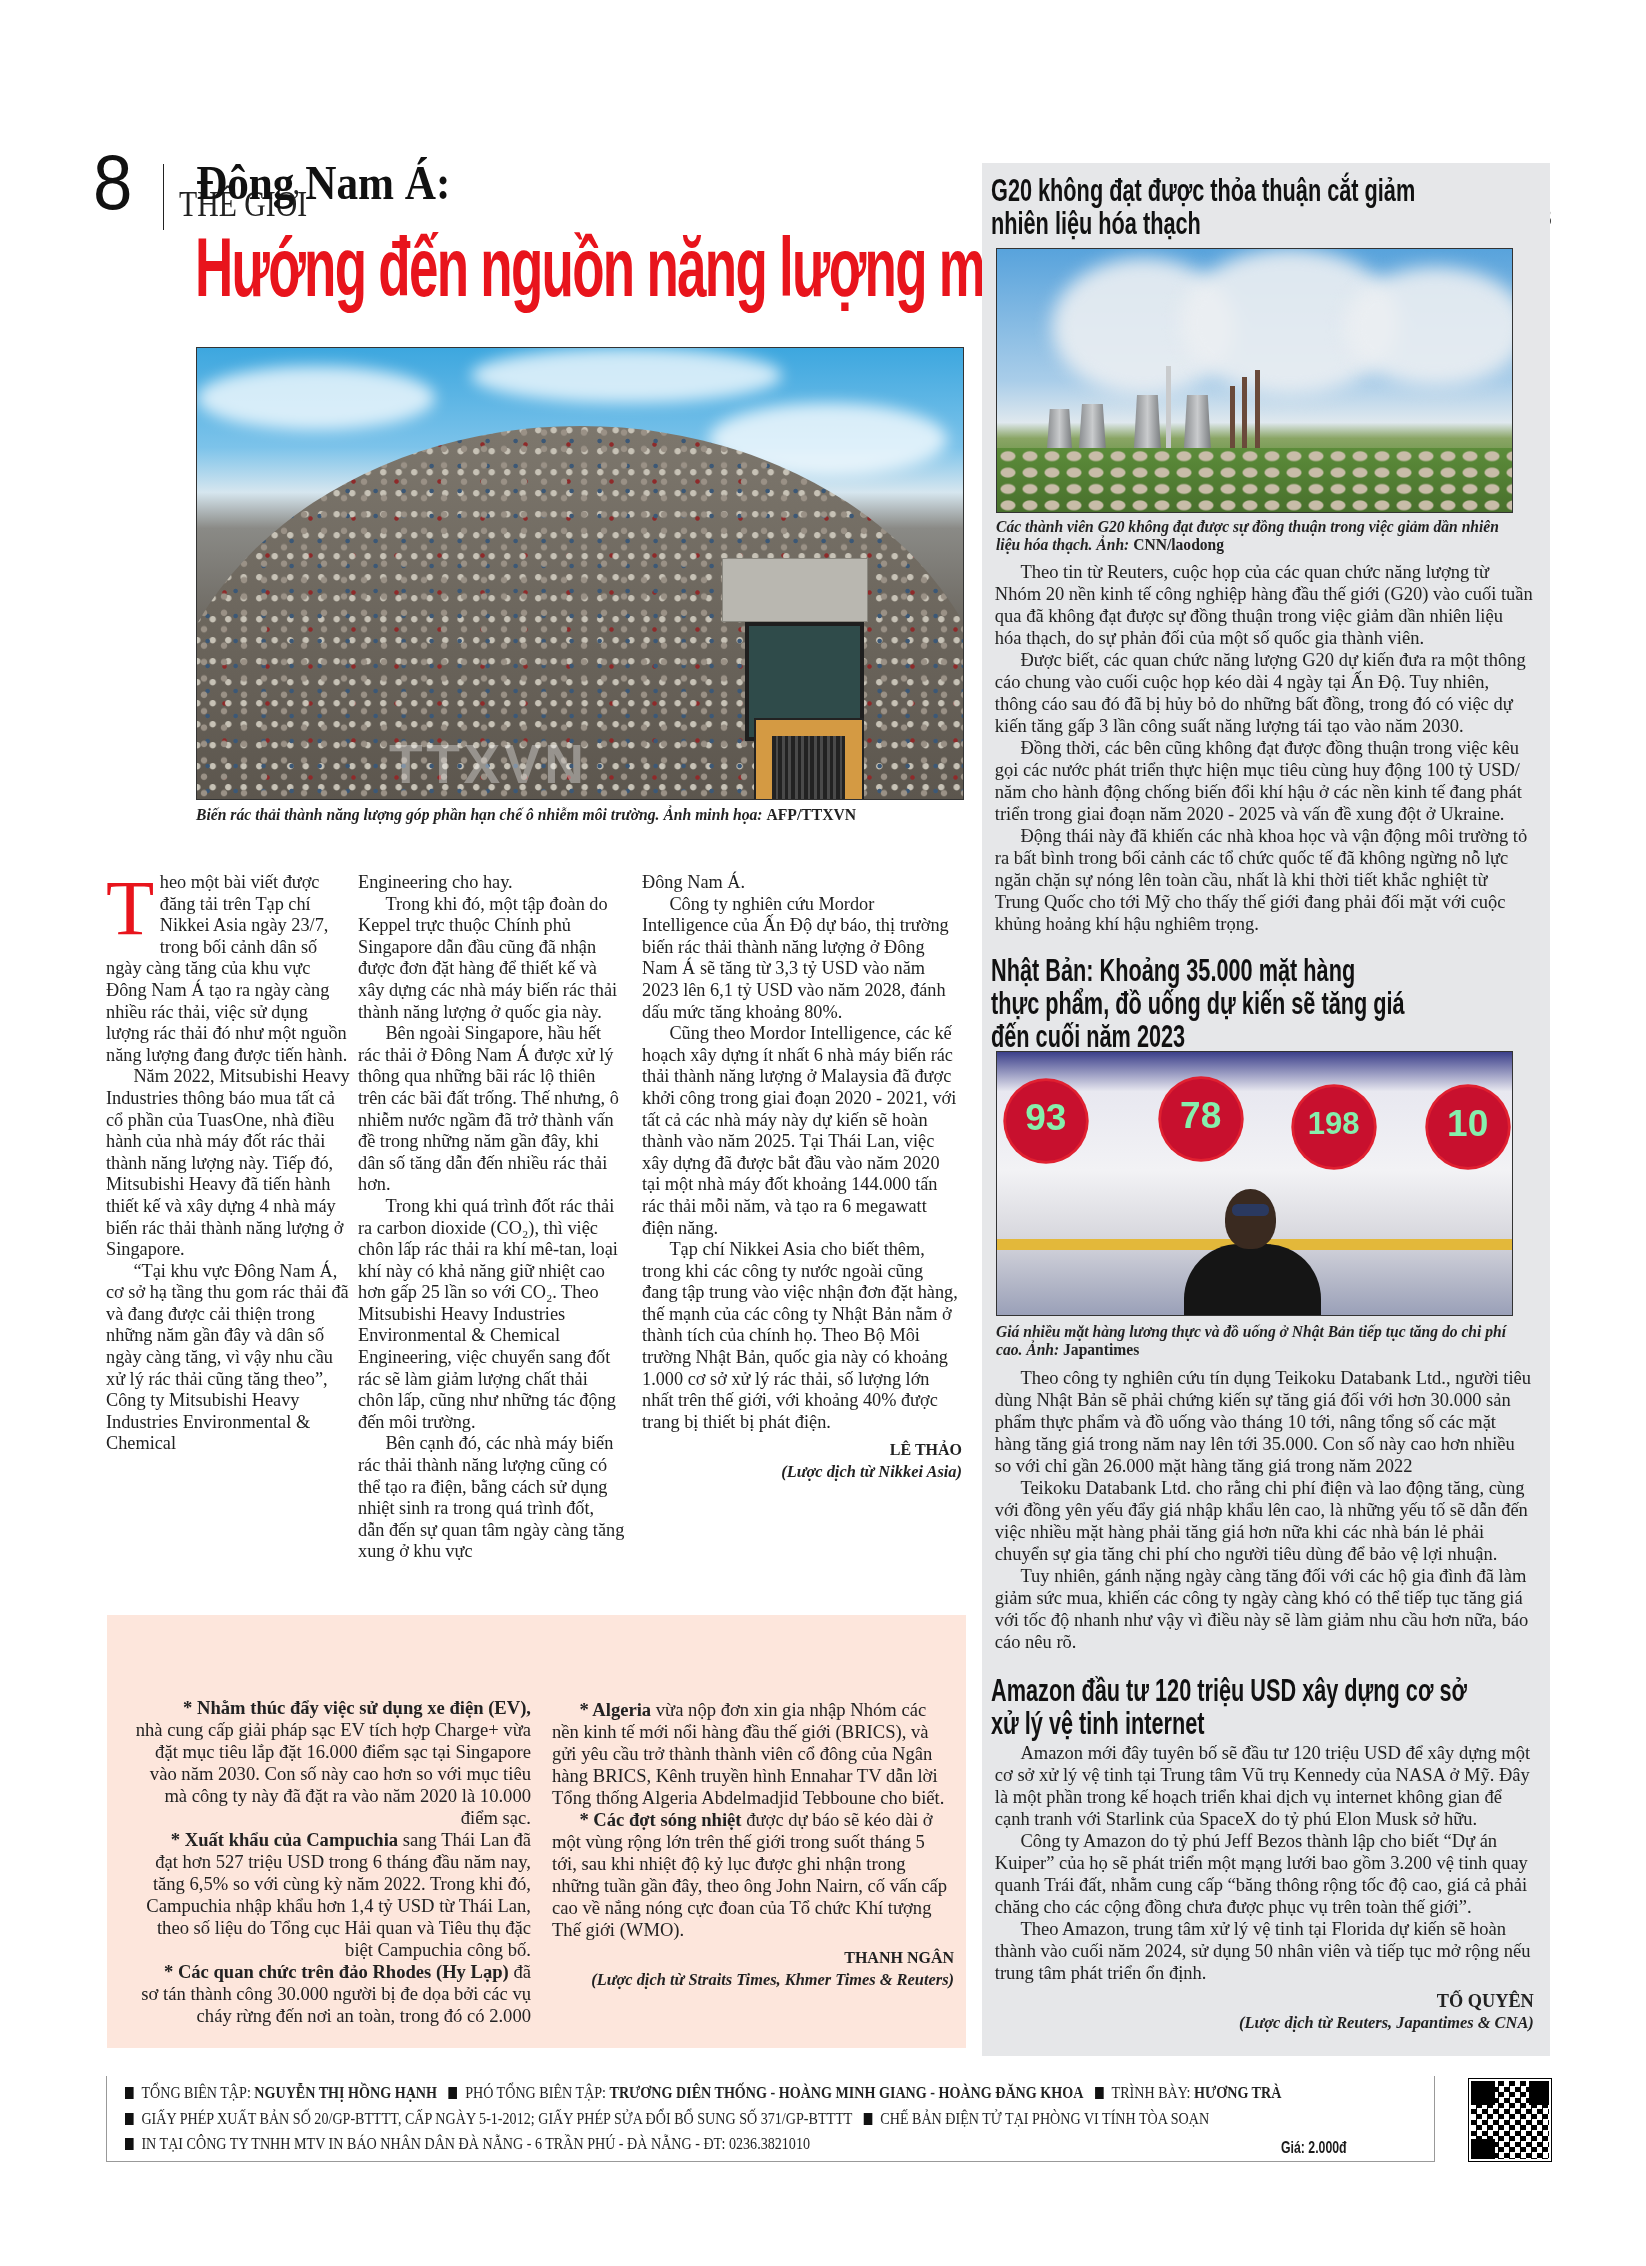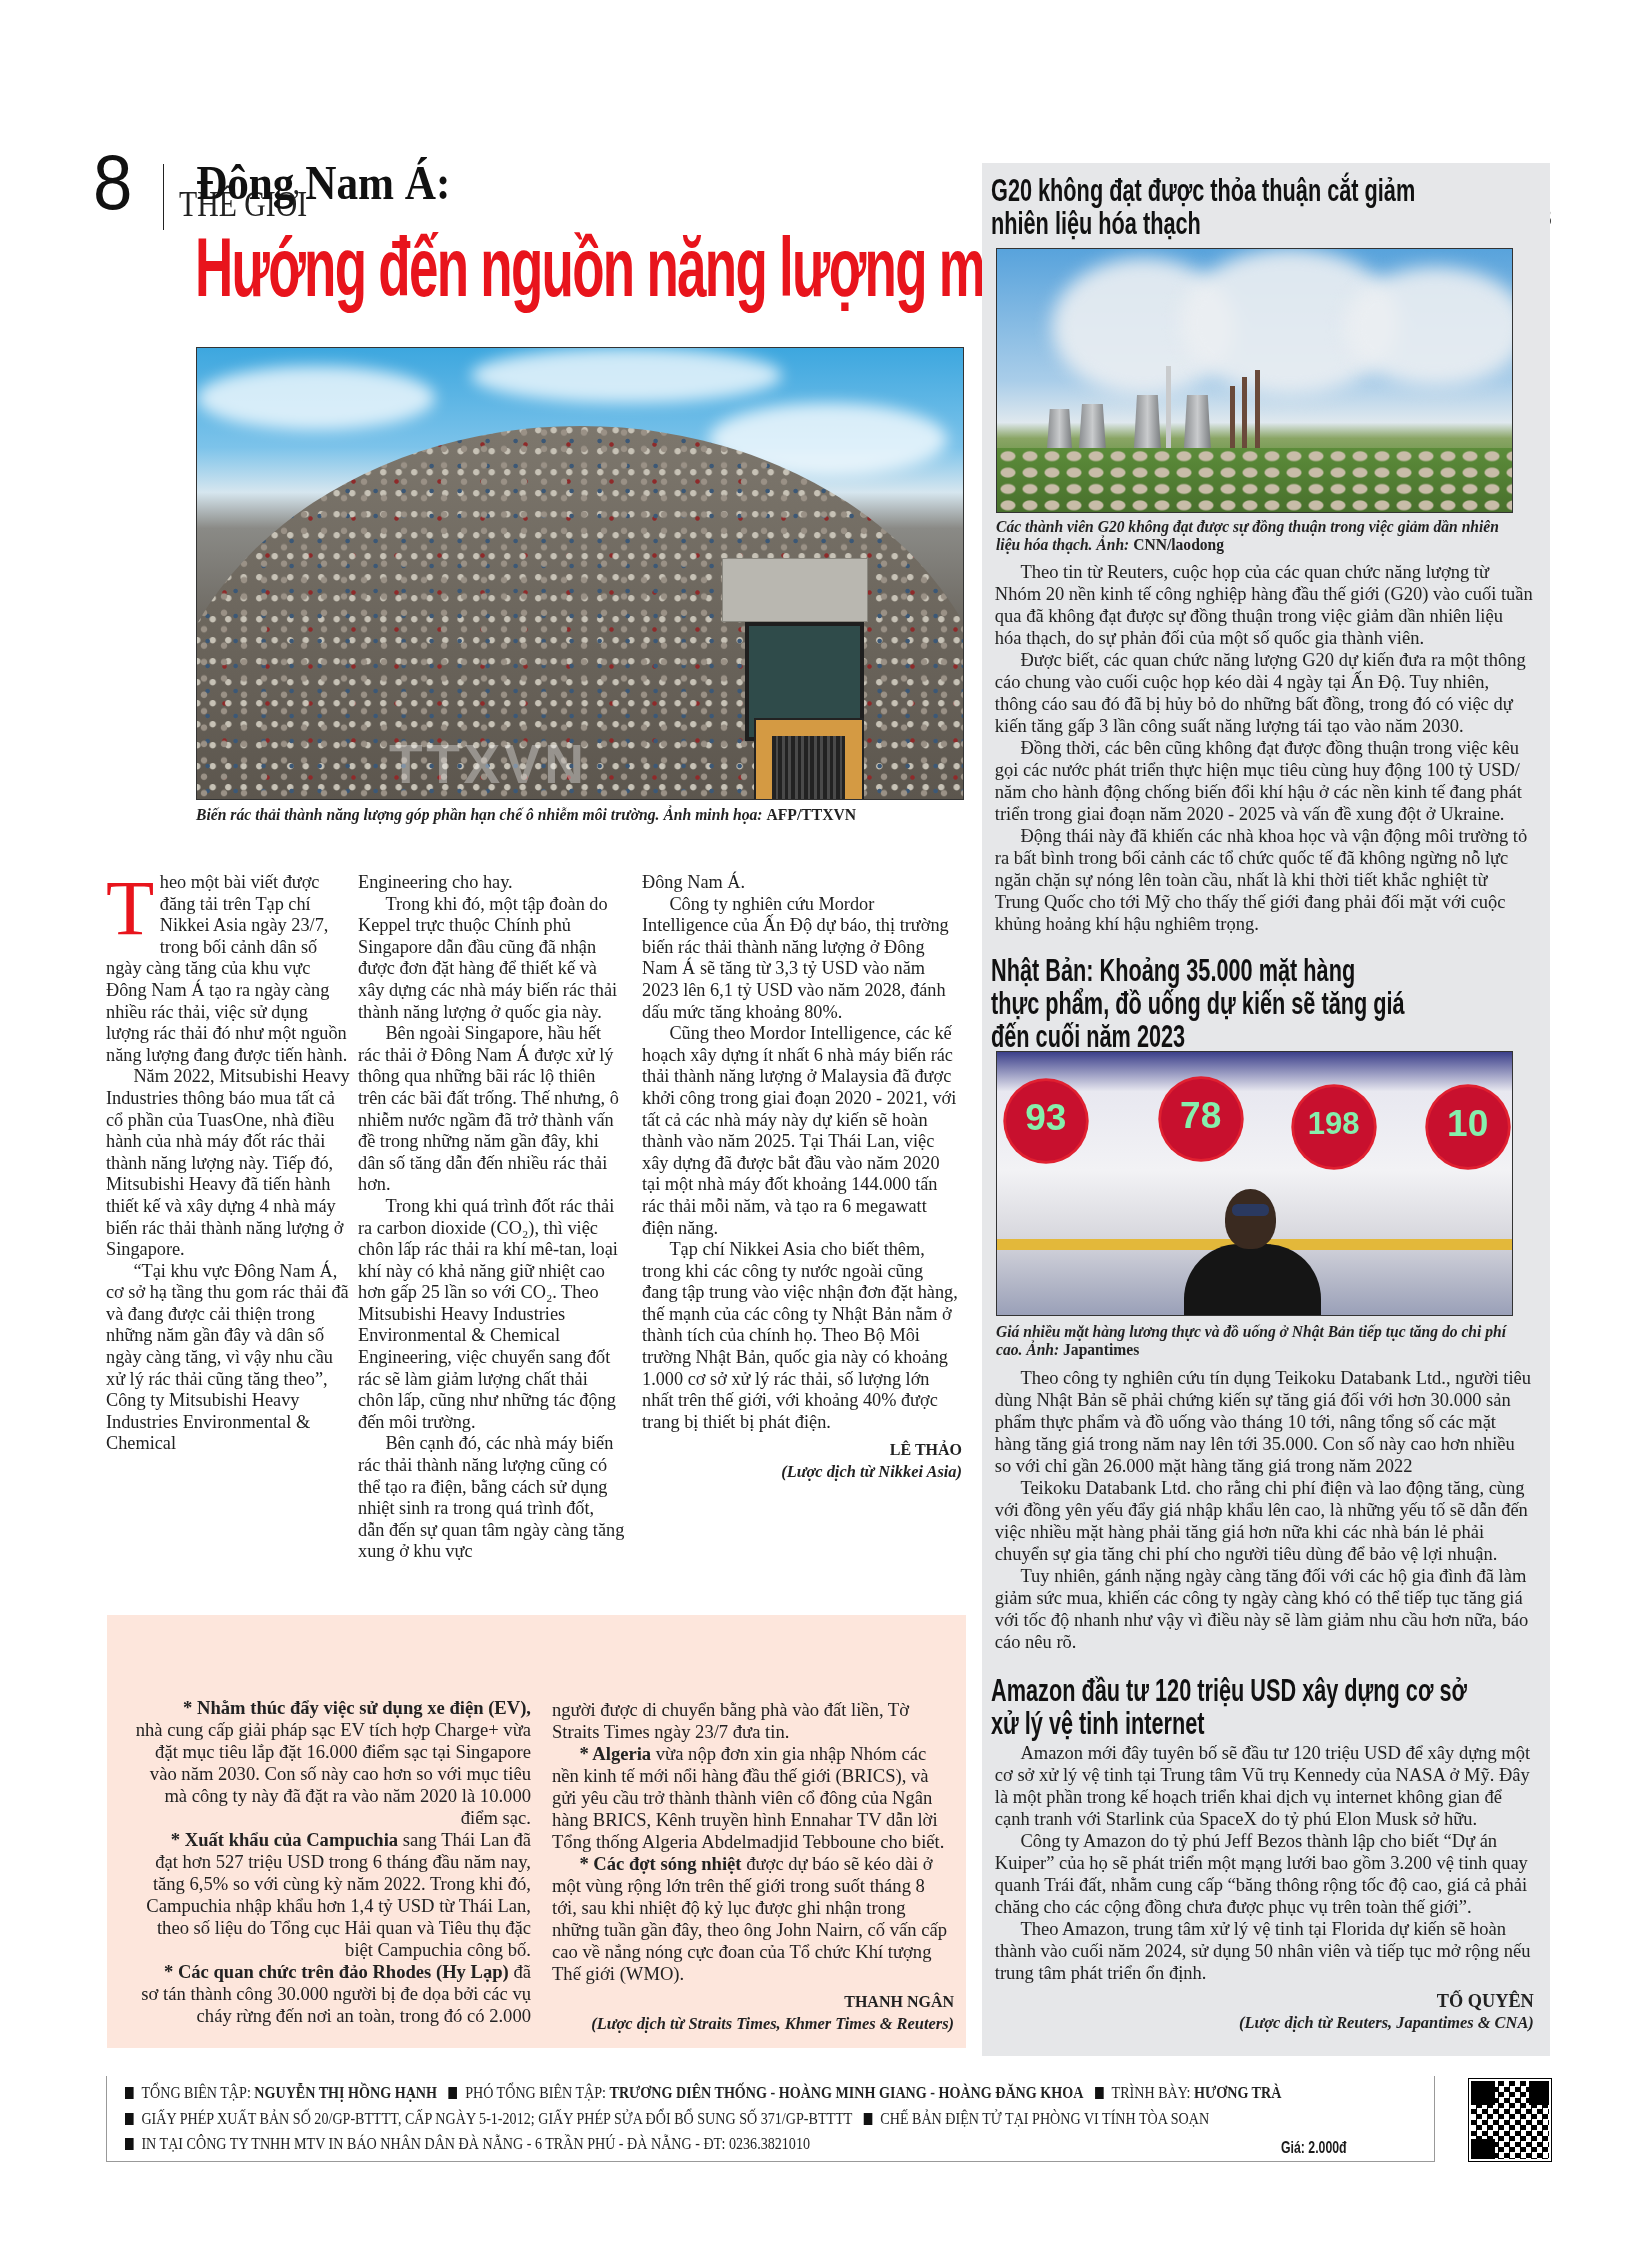--- a/index.html
+++ b/index.html
@@ -210,23 +210,22 @@
   </div>
 </div>
 
 <div class="abs" id="quick-box">
   <div class="q-col" id="quick-col1">
     <p><b>* Nhằm thúc đẩy việc sử dụng xe điện (EV),</b><span> nhà cung cấp giải pháp sạc EV tích hợp Charge+ vừa đặt mục tiêu lắp đặt 16.000 điểm sạc tại Singapore vào năm 2030. Con số này cao hơn so với mục tiêu mà công ty này đã đặt ra vào năm 2020 là 10.000 điểm sạc.</span></p>
     <p><b>* Xuất khẩu của Campuchia</b><span> sang Thái Lan đã đạt hơn 527 triệu USD trong 6 tháng đầu năm nay, tăng 6,5% so với cùng kỳ năm 2022. Trong khi đó, Campuchia nhập khẩu hơn 1,4 tỷ USD từ Thái Lan, theo số liệu do Tổng cục Hải quan và Tiêu thụ đặc biệt Campuchia công bố.</span></p>
     <p><b>* Các quan chức trên đảo Rhodes (Hy Lạp)</b><span> đã sơ tán thành công 30.000 người bị đe dọa bởi các vụ cháy rừng đến nơi an toàn, trong đó có 2.000</span></p>
   </div>
   <div class="q-col" id="quick-col2">
-    <p class="noindent"><span>người được di chuyển bằng phà vào đất liền, Tờ Straits Times ngày 23/7 đưa tin.</span></p>
     <p><b>* Algeria</b><span> vừa nộp đơn xin gia nhập Nhóm các nền kinh tế mới nổi hàng đầu thế giới (BRICS), và gửi yêu cầu trở thành thành viên cổ đông của Ngân hàng BRICS, Kênh truyền hình Ennahar TV dẫn lời Tổng thống Algeria Abdelmadjid Tebboune cho biết.</span></p>
-    <p><b>* Các đợt sóng nhiệt</b><span> được dự báo sẽ kéo dài ở một vùng rộng lớn trên thế giới trong suốt tháng 8 tới, sau khi nhiệt độ kỷ lục được ghi nhận trong những tuần gần đây, theo ông John Nairn, cố vấn cấp cao về nắng nóng cực đoan của Tổ chức Khí tượng Thế giới (WMO).</span></p>
+    <p><b>* Các đợt sóng nhiệt</b><span> được dự báo sẽ kéo dài ở một vùng rộng lớn trên thế giới trong suốt tháng 5 tới, sau khi nhiệt độ kỷ lục được ghi nhận trong những tuần gần đây, theo ông John Nairn, cố vấn cấp cao về nắng nóng cực đoan của Tổ chức Khí tượng Thế giới (WMO).</span></p>
     <p class="byline">THANH NGÂN</p>
     <p class="source">(Lược dịch từ Straits Times, Khmer Times &amp; Reuters)</p>
   </div>
 </div>
 
 <div class="abs" id="footer-box">
   <div class="foot-line" style="top:9.1px;">
     <span class="sq"></span><span>TỔNG BIÊN TẬP:</span> <b>NGUYỄN THỊ HỒNG HẠNH</b>
     &nbsp;<span class="sq" style="margin-left:5.5px;"></span><span>PHÓ TỔNG BIÊN TẬP:</span> <b>TRƯƠNG DIÊN THỐNG - HOÀNG MINH GIANG - HOÀNG ĐĂNG KHOA</b>
     &nbsp;<span class="sq" style="margin-left:5.5px;"></span><span>TRÌNH BÀY:</span> <b>HƯƠNG TRÀ</b>

